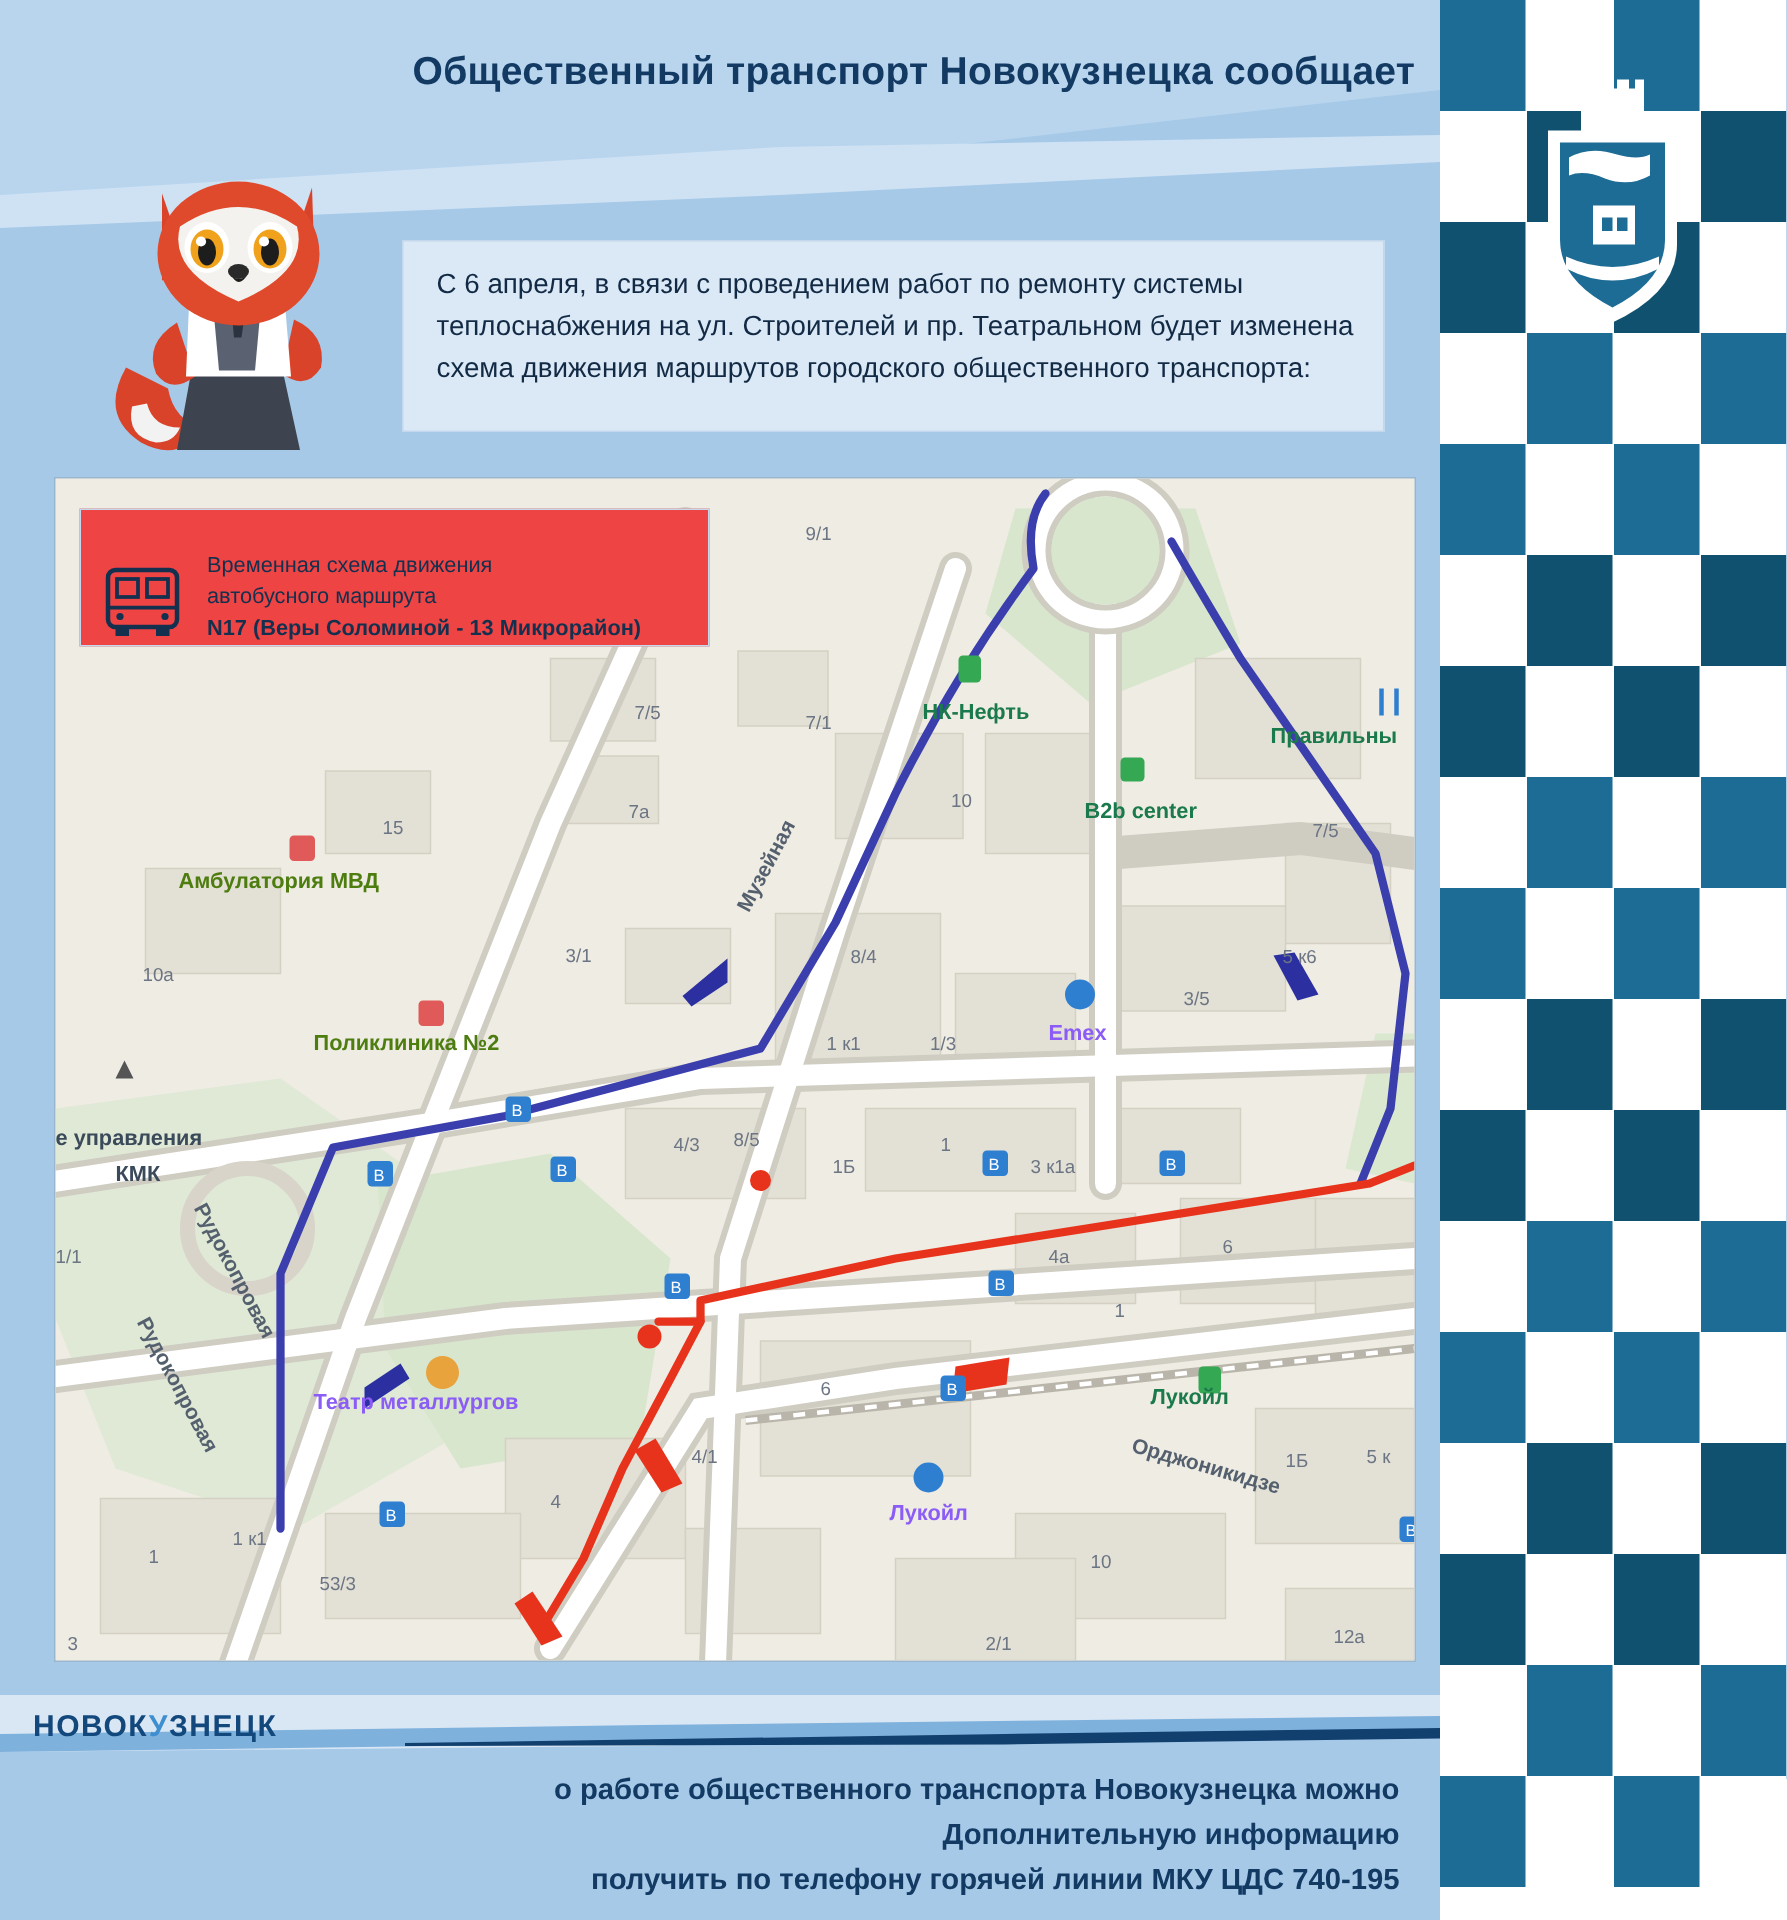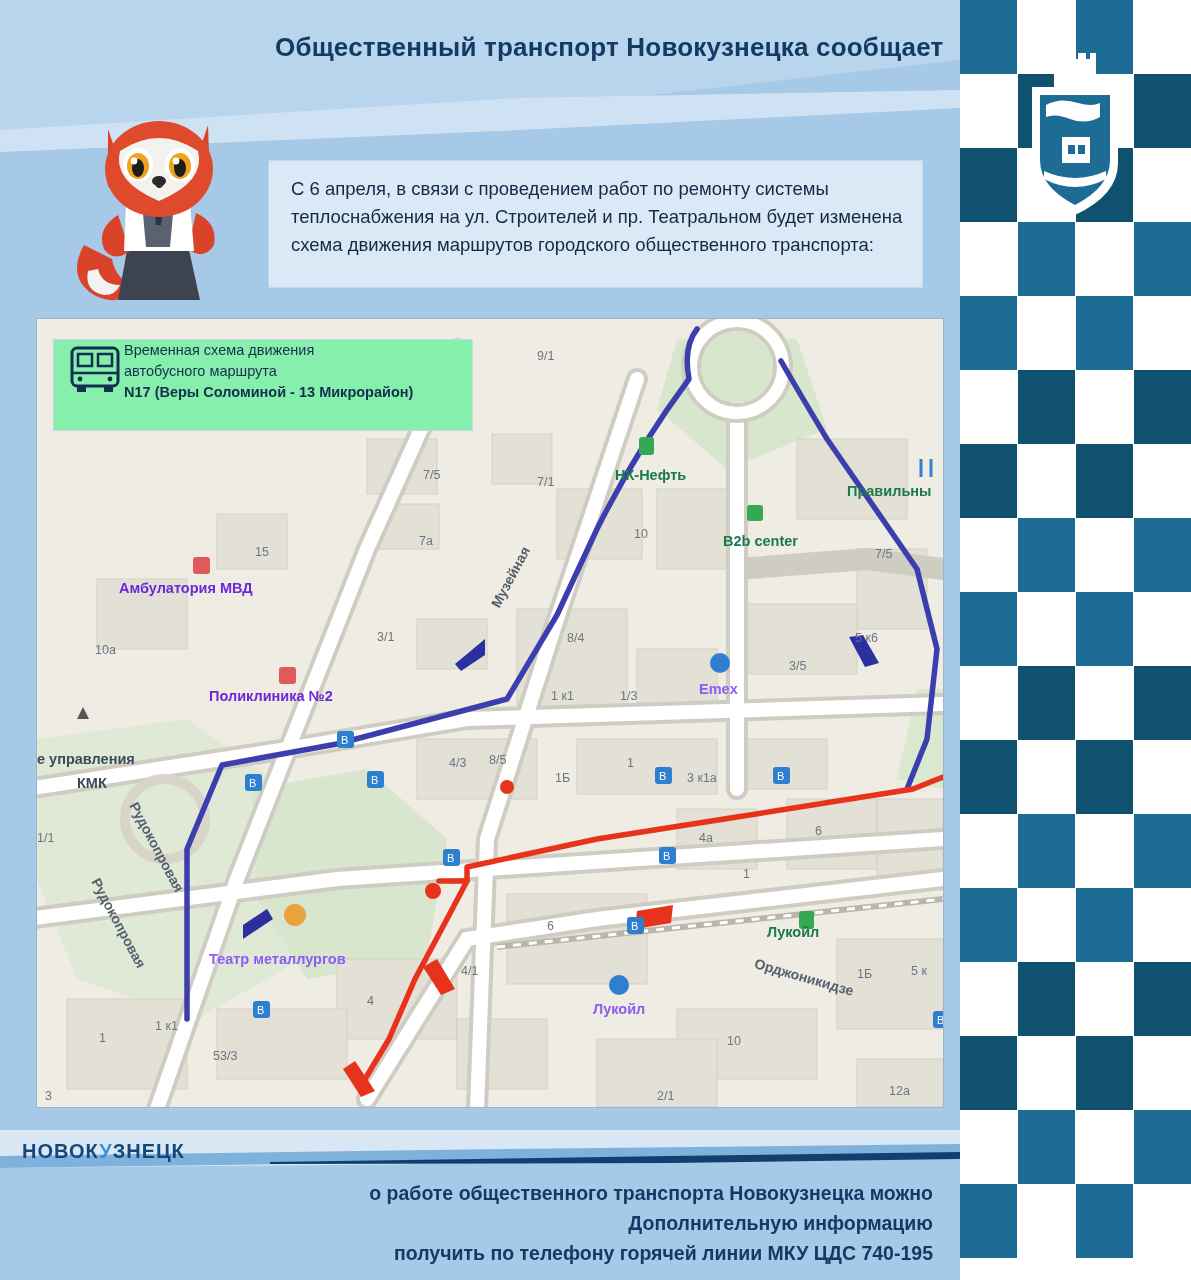--- a/index.html
+++ b/index.html
@@ -58,26 +58,26 @@
     font-size:18.5px; color:#122a44; line-height:1.5; font-weight:500;
   }
   
   .map-wrap {
     position:absolute; left:36px; top:318px; width:906px; height:788px;
     background:#eceadf; border:1px solid #9ab6cf; overflow:hidden;
   }
   .map-svg { position:absolute; left:0; top:0; }
   .map-legend {
     position:absolute; left:16px; top:20px; width:420px; height:92px;
-    background:#86efac; border:1px solid #c6d9ec; box-sizing:border-box;
-    display:flex; align-items:flex-start; padding:0 12px;
+    background:#ef4444; border:1px solid #c6d9ec; box-sizing:border-box;
+    display:flex; align-items:flex-end; gap:14px; padding:0 12px;
   }
   .legend-text { font-size:14.5px; color:#14304f; line-height:1.45; }
   .poi { position:absolute; font-size:14.5px; font-weight:bold; white-space:nowrap; }
-  .poi.red { color:#6d28d9; }
+  .poi.red { color:#4d7c0f; }
   .poi.green { color:#1a7a4b; }
   .poi.blue { color:#8b5cf6; }
   .poi.dark { color:#3b4a5a; }
   .hnum { position:absolute; font-size:12.5px; color:#6c7584; }
   .street { position:absolute; font-size:14px; color:#55606e; font-weight:bold; }
   
   .bottom-band {
     position:absolute; left:0; top:1130px; width:960px; height:38px;
   }
   .band-light { position:absolute; left:0; top:0; width:960px; height:38px;
@@ -350,21 +350,21 @@
   </div>
 
   <div class="poi green" style="left:578px; top:148px">НК-Нефть</div>
   <div class="poi green" style="left:686px; top:214px">B2b center</div>
   <div class="poi green" style="left:810px; top:164px">Правильны</div>
   <div class="poi red" style="left:82px; top:261px">Амбулатория МВД</div>
   <div class="poi red" style="left:172px; top:369px">Поликлиника №2</div>
   <div class="poi blue" style="left:662px; top:362px">Emex</div>
   <div class="poi dark" style="left:0px; top:432px">е управления</div>
   <div class="poi dark" style="left:40px; top:456px">КМК</div>
-  <div class="poi blue" style="left:172px; top:632px">Театр металлургов</div>
+  <div class="poi blue" style="left:172px; top:608px">Театр металлургов</div>
   <div class="poi green" style="left:730px; top:605px">Лукойл</div>
   <div class="poi blue" style="left:556px; top:682px">Лукойл</div>
 
   <div class="street" style="left:440px; top:250px; transform:rotate(-62deg)">Музейная</div>
   <div class="street" style="left:70px; top:520px; transform:rotate(62deg)">Рудокопровая</div>
   <div class="street" style="left:32px; top:596px; transform:rotate(62deg)">Рудокопровая</div>
   <div class="street" style="left:716px; top:650px; transform:rotate(16deg)">Орджоникидзе</div>
 
   <div class="hnum" style="left:500px; top:30px">9/1</div>
   <div class="hnum" style="left:386px; top:149px">7/5</div>

